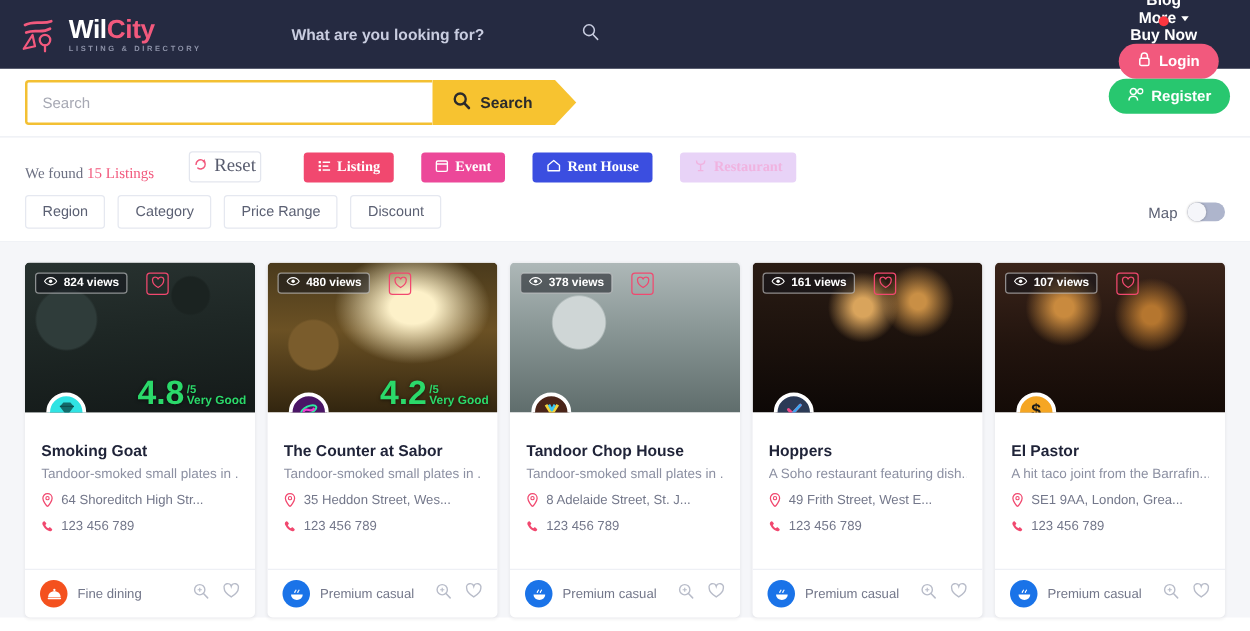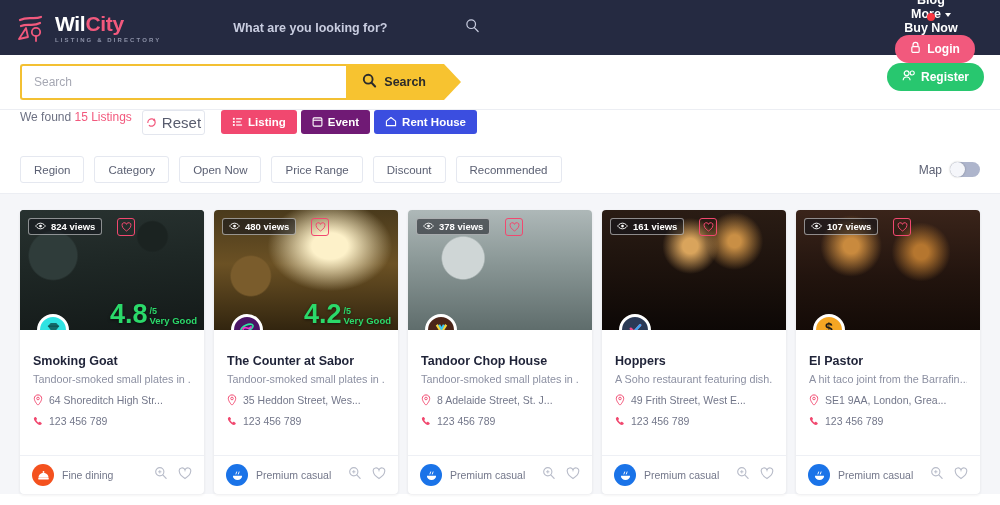--- a/index.html
+++ b/index.html
@@ -91,41 +91,41 @@
   .search-btn::after {
     content: ""; position: absolute; right: -17px; top: 0;
     width: 0; height: 0;
     border-top: 18px solid transparent;
     border-bottom: 18px solid transparent;
     border-left: 17px solid #f7c330;
   }
 
   
   .chiprow {
-    height: 36px; display: flex; align-items: flex-start;
-    padding: 0 20px; gap: 4px;
+    height: 36px; display: flex; align-items: flex-end;
+    padding: 0 20px; gap: 22px; font-family: Liberation Serif, serif;
   }
   .found { font-size: 12px; color: #6d7183; }
   .found b { color: #f2597d; font-weight: normal; }
   .reset-btn {
     display: flex; align-items: center; gap: 5px;
     border: 1px solid #e3e6ee; border-radius: 3px;
     height: 25px; padding: 0 3px; font-size: 15px;
     color: #585c6e; background: #fff; cursor: pointer;
     margin-left: 6px;
   }
   .reset-btn .ric { color: #f2597d; }
   .cat-chip {
     display: flex; align-items: center; gap: 5px;
     height: 24px; padding: 0 11px; border-radius: 3px;
     font-size: 11.5px; font-weight: bold; color: #fff; cursor: pointer;
     white-space: nowrap;
   }
   .chip-listing    { background: #f1486f; margin-left: 12px; }
-  .chip-event      { background: #701a75; }
+  .chip-event      { background: #ec4899; }
   .chip-renthouse  { background: #3b4ee0; }
   .chip-restaurant { background: #e8d3f7; color: #f0b3e0; }
 
   
   .filterrow {
     height: 48px; display: flex; align-items: center;
     padding: 0 20px; gap: 10px;
     border-bottom: 1px solid #eceef3;
   }
   .filter-btn {
@@ -392,29 +392,37 @@
 
   <div class="cat-chip chip-renthouse">
     <span>
       <svg width="12" height="11" viewBox="0 0 13 12">
         <path d="M1.5 5.6 L6.5 1.6 L11.5 5.6 V10.5 H1.5 Z" stroke="#fff" stroke-width="1.2" fill="none" stroke-linejoin="round"></path>
       </svg>
     </span>
     <span>Rent House</span>
   </div>
 
+  <div class="cat-chip chip-restaurant">
+    <span>
+      <svg width="11" height="11" viewBox="0 0 12 12">
+        <path d="M2.4 1.6 C2.4 4.2 4 5 6 5 C8 5 9.6 4.2 9.6 1.6" stroke="#f0b3e0" stroke-width="1.2" fill="none"></path>
+        <line x1="6" y1="5" x2="6" y2="10.4" stroke="#f0b3e0" stroke-width="1.2"></line>
+        <line x1="3.6" y1="10.4" x2="8.4" y2="10.4" stroke="#f0b3e0" stroke-width="1.2"></line>
+      </svg>
+    </span>
+    <span>Restaurant</span>
+  </div>
 </div>
 
 <div class="filterrow">
   <div class="filter-btn">Region</div>
   <div class="filter-btn">Category</div>
-  <div class="filter-btn">Open Now</div>
   <div class="filter-btn">Price Range</div>
   <div class="filter-btn">Discount</div>
-  <div class="filter-btn">Recommended</div>
 
   <div class="map-toggle-wrap">
     <span class="map-label">Map</span>
     <div class="toggle">
       <div class="toggle-knob"></div>
     </div>
   </div>
 </div>
 
 <div class="cards-area" id="cards">

